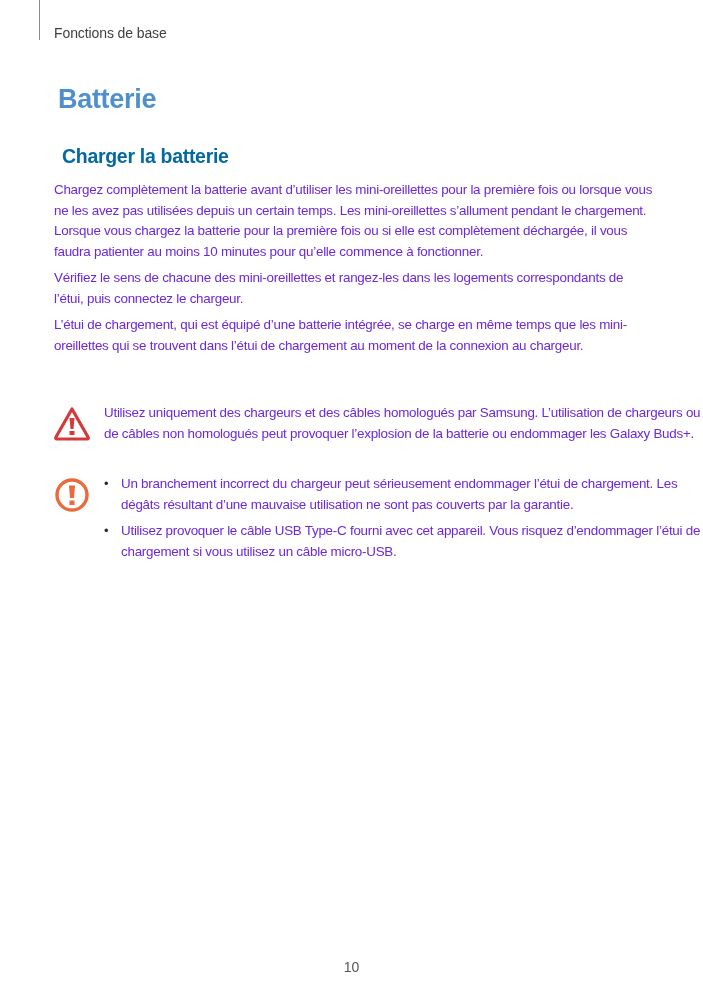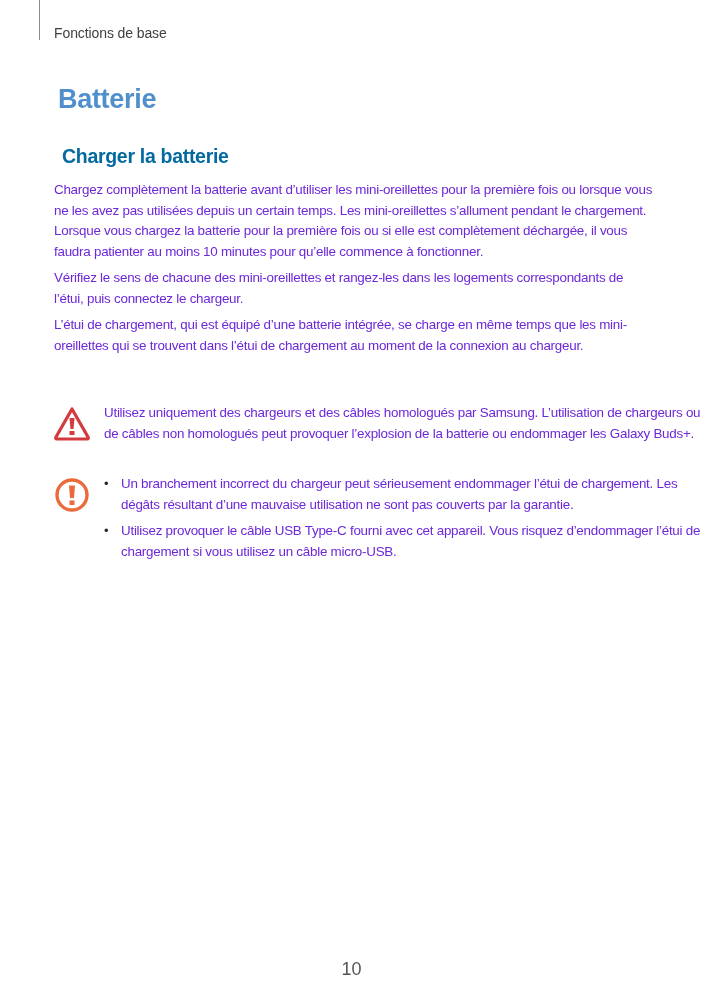--- a/index.html
+++ b/index.html
@@ -13,21 +13,21 @@
     .section-title { position: absolute; left: 62px; top: 145px; margin: 0; font-size: 19.5px; font-weight: bold; color: #0369a1; letter-spacing: -0.3px; }
     .body { position: absolute; left: 54px; top: 180px; width: 600px; }
     .para { margin: 0 0 6px 0; font-size: 13.4px; line-height: 20.5px; letter-spacing: -0.25px; color: #6d28d9; }
     .notice { position: relative; padding-left: 50px; }
     .notice .icon { position: absolute; left: 0; top: 3px; width: 36px; height: 36px; }
     .notice-warn { position: absolute; left: 54px; top: 403px; width: 600px; }
     .notice-caution { position: absolute; left: 54px; top: 474px; width: 600px; }
     .bullet-list { list-style: none; margin: 0; padding: 0; }
     .bullet-list li { position: relative; padding-left: 17px; margin-bottom: 6px; }
     .bullet-list li .dot { position: absolute; left: 0; top: 0; font-size: 13px; color: #2b2b2b; }
-    .page-number { position: absolute; left: 0; width: 703px; top: 959px; text-align: center; font-size: 18px; color: #555; }
+    .page-number { position: absolute; left: 0; width: 703px; top: 959px; text-align: center; font-size: 14px; color: #555; }
   </style>
 </head>
 <body>
 
 <div class="top-rule"></div>
 <div class="running-header">Fonctions de base</div>
 
 <h1 class="page-title">Batterie</h1>
 <h2 class="section-title">Charger la batterie</h2>
 

